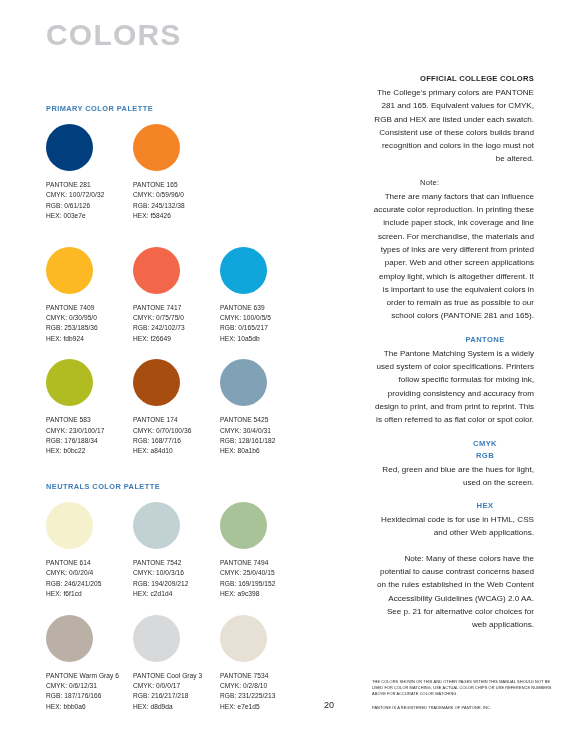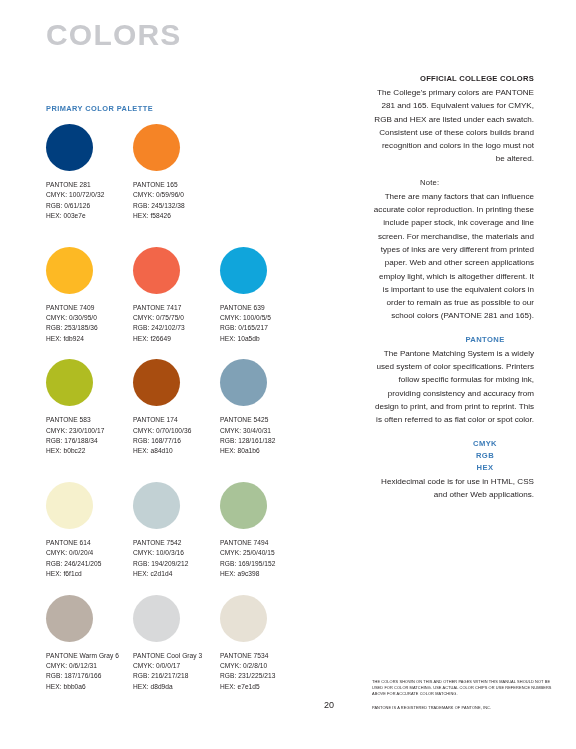--- a/index.html
+++ b/index.html
@@ -207,20 +207,21 @@
           <div>RGB: 128/161/182</div>
           <div>HEX: 80a1b6</div>
         </div>
       </div>
     </div>
   </div>
 
   <div class="sectiongap"></div>
 
   <div class="section">
+    <div class="section-header">NEUTRALS COLOR PALETTE</div>
     <div class="swatch-row">
       <div class="swatch-cell">
         <div class="swatch-circle" style="background: rgb(246, 241, 205);"></div>
         <div class="swatch-info">
           <div>PANTONE 614</div>
           <div>CMYK: 0/0/20/4</div>
           <div>RGB: 246/241/205</div>
           <div>HEX: f6f1cd</div>
         </div>
       </div>
@@ -283,24 +284,26 @@
 
   <div class="rc-head" style="font-weight:normal">Note:</div>
   <p class="rc-para">There are many factors that can influence accurate color reproduction. In printing these include paper stock, ink coverage and line screen. For merchandise, the materials and types of inks are very different from printed paper. Web and other screen applications employ light, which is altogether different. It is important to use the equivalent colors in order to remain as true as possible to our school colors (PANTONE 281 and 165).</p>
 
   <div class="rc-head blue">PANTONE</div>
   <p class="rc-para">The Pantone Matching System is a widely used system of color specifications. Printers follow specific formulas for mixing ink, providing consistency and accuracy from design to print, and from print to reprint. This is often referred to as flat color or spot color.</p>
 
   <div class="rc-head blue">CMYK</div>
 
   <div class="rc-head blue">RGB</div>
+  <p class="rc-para">Red, green and blue are the hues for light, used on the screen.</p>
 
   <div class="rc-head blue">HEX</div>
   <p class="rc-para">Hexidecimal code is for use in HTML, CSS and other Web applications.</p>
 
+  <p class="rc-para">Note: Many of these colors have the potential to cause contrast concerns based on the rules established in the Web Content Accessibility Guidelines (WCAG) 2.0 AA. See p. 21 for alternative color choices for web applications.</p>
 </div>
 
 <div class="fineprint">
   <div class="fp1">THE COLORS SHOWN ON THIS AND OTHER PAGES WITHIN THIS MANUAL SHOULD NOT BE USED FOR COLOR MATCHING. USE ACTUAL COLOR CHIPS OR USE REFERENCE NUMBERS ABOVE FOR ACCURATE COLOR MATCHING.</div>
   <div class="fp2">PANTONE IS A REGISTERED TRADEMARK OF PANTONE, INC.</div>
 </div>
 
 <div class="page-number">20</div>
 
 </body></html>

